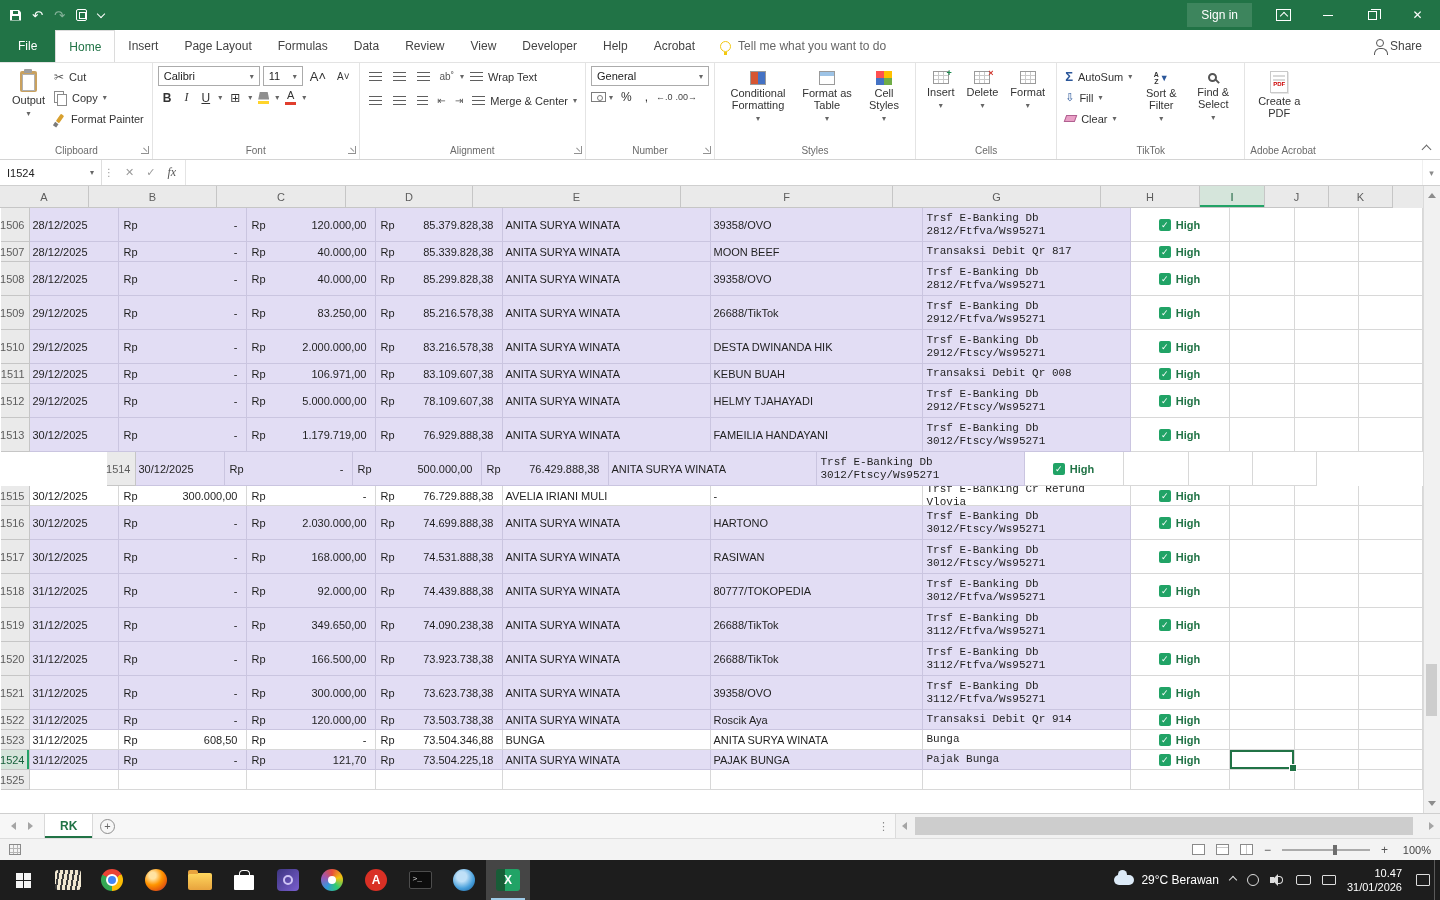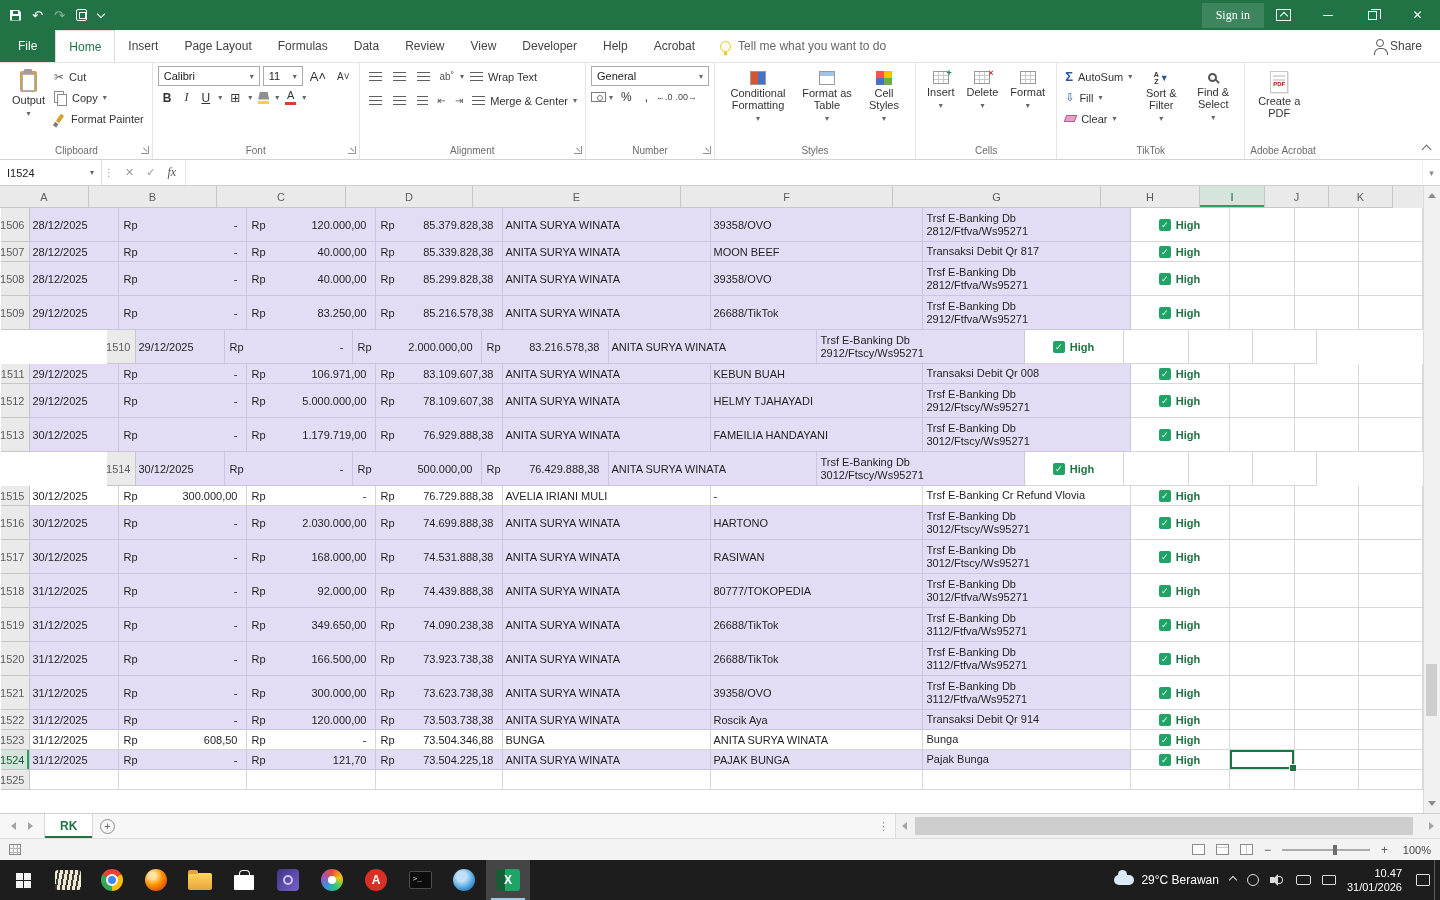--- a/index.html
+++ b/index.html
@@ -13,21 +13,21 @@
   .flop { width:11px; height:11px; background:#fff; clip-path:polygon(0 0,78% 0,100% 25%,100% 100%,0 100%); position:relative; }
   .flop::before { content:""; position:absolute; left:3px; top:1px; width:5px; height:3px; background:#217346; }
   .flop::after { content:""; position:absolute; left:2px; bottom:1px; width:7px; height:4px; background:#217346; }
   .qglyph { font-size:13px; line-height:13px; color:#fff; }
   .dim { opacity:.45; }
   .tmode { width:11px; height:12px; border:1px solid #fff; border-radius:2px; position:relative; }
   .tmode::after { content:""; position:absolute; left:2px; top:2px; width:5px; height:5px; border:1px solid #fff; }
   .chevd { width:6px; height:6px; border-right:1px solid #fff; border-bottom:1px solid #fff; transform:rotate(45deg); margin-top:-3px; }
   .wtitle { position:absolute; left:0; right:0; text-align:center; font-size:12px; color:#fff; }
   .tb-right { margin-left:auto; display:flex; align-items:center; z-index:2; height:100%; }
-  .signin { background:rgba(255,255,255,.13); padding:5px 14px; font-size:12px; margin-right:12px; cursor:default;font-family:Liberation Serif, serif; }
+  .signin { background:rgba(255,255,255,.13); padding:5px 14px; font-size:12px; margin-right:24px; cursor:default; }
   .rdo { width:15px; height:12px; border:1px solid #fff; position:relative; margin-right:14px; }
   .rdo::after { content:""; position:absolute; left:4px; top:3px; width:5px; height:5px; border-left:1px solid #fff; border-top:1px solid #fff; transform:rotate(45deg); }
   .winbtn { width:45px; height:100%; display:flex; align-items:center; justify-content:center; font-size:12px; }
   .minbar { width:10px; height:1px; background:#fff; }
   .resbox { width:9px; height:9px; border:1px solid #fff; position:relative; }
   .resbox::before { content:""; position:absolute; left:2px; top:-3px; width:9px; height:9px; border-top:1px solid #fff; border-right:1px solid #fff; }
 
   
   .tabrow { height:32px; background:#fff; display:flex; align-items:stretch; flex:0 0 32px; }
   #ribbon-tabs { display:flex; align-items:stretch; }
@@ -122,21 +122,21 @@
   #grid-rows { flex:0 0 auto; }
   .grow { display:flex;justify-content:center; }
   .rowhdr { width:29px; flex:0 0 29px; background:#EAEAEA; border-right:1px solid #C6C6C6; border-bottom:1px solid #C6C6C6; font-size:11px; color:#5d5d5d; display:flex; align-items:center; justify-content:flex-end; padding-right:4px; }
   .rowhdr.sel { background:#D5E5DB; color:#17603b; box-shadow:inset -2px 0 0 #21A366; }
   .cell { border-right:1px solid #d2d2d2; border-bottom:1px solid #d2d2d2; font-size:11px; color:#1f1f1f; display:flex; align-items:center; overflow:hidden; padding:0 3px; flex:0 0 auto; }
   .lav { background:#E2DDF4; border-right-color:#CAC5E0; border-bottom-color:#CAC5E0; }
   .wht { background:#fff; border-right-color:#D8D8D8; border-bottom-color:#D8D8D8; }
   .money { justify-content:space-between; }
   .money .rp { padding-left:2px; }
   .money .val { padding-right:5px; }
-  .wrapcell { display:grid; align-content:center; white-space:pre-line; line-height:13px; padding:0 4px; }
+  .wrapcell { display:grid; align-content:center; white-space:pre-line; line-height:13px; padding:0 4px;font-family:Liberation Mono, monospace; }
   .hcell { justify-content:center; gap:5px; }
   .chk { width:12px; height:12px; background:#21A366; border-radius:2px; color:#fff; font-size:9px; display:flex; align-items:center; justify-content:center; flex:0 0 12px; }
   .hlabel { color:#217346; font-weight:600; }
   .selcell { position:relative; box-shadow:inset 0 0 0 2px #217346; overflow:visible; z-index:2; }
   .selcell::after { content:""; position:absolute; right:-3px; bottom:-3px; width:6px; height:6px; background:#217346; border:1px solid #fff; }
   .belowgrid { flex:1; background:#fff; }
 
   .vscroll { width:17px; flex:0 0 17px; background:#F1F1F1; border-left:1px solid #DBDBDB; display:flex; flex-direction:column; align-items:center; }
   .tri-up { width:0; height:0; border-left:4px solid transparent; border-right:4px solid transparent; border-bottom:5px solid #8c8c8c; margin:7px 0; }
   .tri-dn { width:0; height:0; border-left:4px solid transparent; border-right:4px solid transparent; border-top:5px solid #8c8c8c; margin:7px 0; }
@@ -654,20 +654,21 @@
             </div>
             <div class="cell lav money" style="width: 129px;">
               <span class="rp">Rp</span>
               <span class="val">2.000.000,00</span>
             </div>
             <div class="cell lav money" style="width: 127px;">
               <span class="rp">Rp</span>
               <span class="val">83.216.578,38</span>
             </div>
             <div class="cell lav" style="width: 208px;">ANITA SURYA WINATA</div>
+            <div class="cell lav" style="width: 212px;">DESTA DWINANDA HIK</div>
             <div class="cell lav wrapcell" style="width: 208px;">Trsf E-Banking Db
 2912/Ftscy/Ws95271</div>
             <div class="cell wht hcell" style="width: 99px;">
               <span class="chk">✓</span>
               <span class="hlabel">High</span>
             </div>
             <div class="cell wht" style="width: 65px;"></div>
             <div class="cell wht" style="width: 64px;"></div>
             <div class="cell wht" style="width: 64px;"></div>
           </div>

